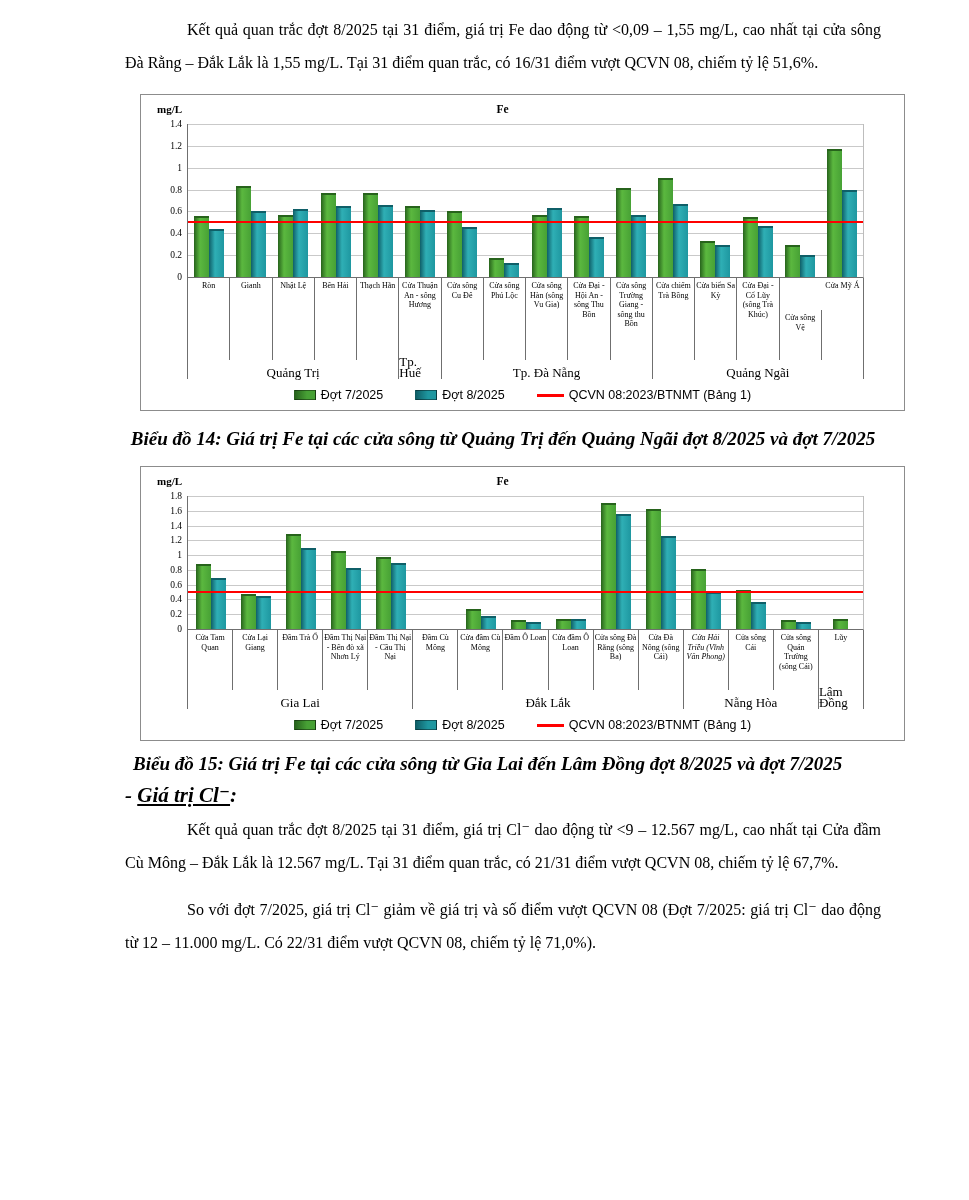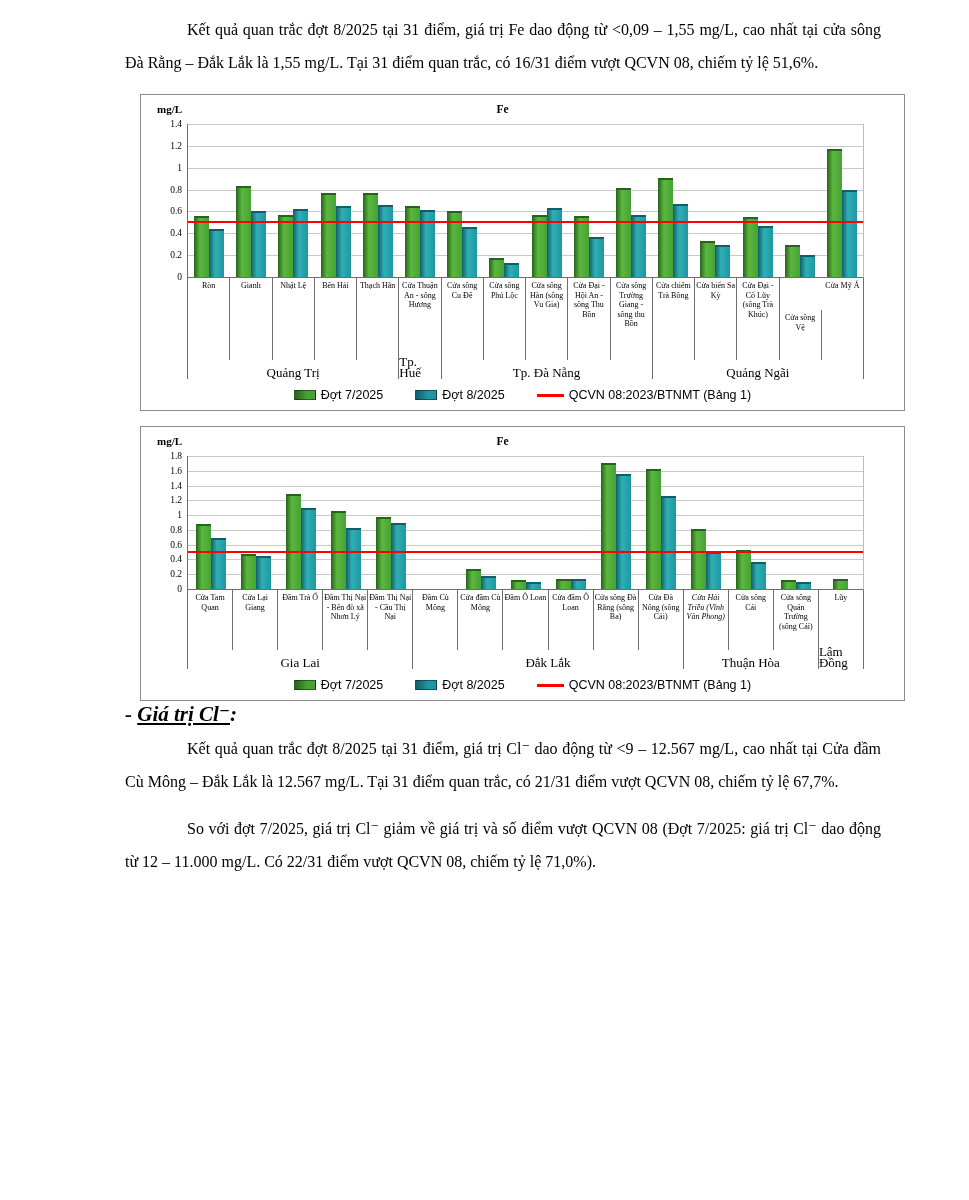--- a/index.html
+++ b/index.html
@@ -43,21 +43,21 @@
     display:flex;justify-content:center;align-items:center;gap:32px;margin-top:9px;
     font-family:"Liberation Sans","DejaVu Sans",sans-serif;font-size:12.5px;
   }
   .litem{display:inline-flex;align-items:center;}
   .sw{display:inline-block;width:20px;height:8px;margin-right:5px;border:1px solid rgba(0,0,0,.4);}
   .swline{display:inline-block;width:27px;height:3px;margin-right:5px;}
 
   .caption{font-size:19px;font-weight:bold;font-style:italic;line-height:24px;margin-top:16px;}
   .caption.center{text-align:center;}
   .caption.left{margin-left:8px;margin-top:11px;}
-  .head.cl{margin-top:0;}
+  .head.cl{margin-top:6px;}
 </style>
 </head>
 <body>
 
 <div class="doc">
 
 
   <p class="body">Kết quả quan trắc đợt 8/2025 tại 31 điểm, giá trị Fe dao động từ &lt;0,09 – 1,55 mg/L, cao nhất tại cửa sông Đà Rằng – Đắk Lắk là 1,55 mg/L. Tại 31 điểm quan trắc, có 16/31 điểm vượt QCVN 08, chiếm tỷ lệ 51,6%.</p>
 
   <div class="chartbox" id="chart1">
@@ -184,20 +184,21 @@
           <span class="sw" style="background: linear-gradient(90deg, rgb(15, 95, 104), rgb(30, 151, 160) 60%);"></span>
           <span>Đợt 8/2025</span>
         </span>
         <span class="litem">
           <span class="swline" style="background: rgb(255, 0, 0);"></span>
           <span>QCVN 08:2023/BTNMT (Bảng 1)</span>
         </span>
       </div>
     </div>
 
+  <div class="caption center">Biểu đồ 14: Giá trị Fe tại các cửa sông từ Quảng Trị đến Quảng Ngãi đợt 8/2025 và đợt 7/2025</div>
 
   <div class="chartbox" id="chart2">
       <div class="c-header">
         <span class="c-ylab">mg/L</span>
         <span class="c-title">Fe</span>
       </div>
       <div class="c-plotwrap">
         <div class="c-plot" style="height: 133px;">
           <div class="ytick" style="top: 128px;">0</div>
           <div class="grid" style="top: 118.222px;"></div>
@@ -292,38 +293,39 @@
         <div class="xcell" style="min-height: 60px;">Cửa sông Đà Rằng (sông Ba)</div>
         <div class="xcell" style="min-height: 60px;">Cửa Đà Nông (sông Cái)</div>
         <div class="xcell" style="min-height: 60px; font-style: italic;">Cửa Hải Triều (Vĩnh Văn Phong)</div>
         <div class="xcell" style="min-height: 60px;">Cửa sông Cái</div>
         <div class="xcell" style="min-height: 60px;">Cửa sông Quán Trường (sông Cái)</div>
         <div class="xcell" style="min-height: 60px;">Lũy</div>
       </div>
       <div class="grow" style="height: 19px;">
         <div class="gcell" style="width: 33.3333%;">Gia Lai</div>
         <div class="gcell" style="width: 40%;">Đắk Lắk</div>
-        <div class="gcell" style="width: 20%;">Thuận Hòa</div>
+        <div class="gcell" style="width: 20%;">Nẵng Hòa</div>
         <div class="gcell" style="width: 6.66667%;">Lâm Đồng</div>
       </div>
       <div class="c-legend">
         <span class="litem">
           <span class="sw" style="background: linear-gradient(90deg, rgb(39, 99, 28), rgb(71, 161, 53) 60%);"></span>
           <span>Đợt 7/2025</span>
         </span>
         <span class="litem">
           <span class="sw" style="background: linear-gradient(90deg, rgb(15, 95, 104), rgb(30, 151, 160) 60%);"></span>
           <span>Đợt 8/2025</span>
         </span>
         <span class="litem">
           <span class="swline" style="background: rgb(255, 0, 0);"></span>
           <span>QCVN 08:2023/BTNMT (Bảng 1)</span>
         </span>
       </div>
     </div>
 
+  <div class="caption left">Biểu đồ 15: Giá trị Fe tại các cửa sông từ Gia Lai đến Lâm Đồng đợt 8/2025 và đợt 7/2025</div>
 
   <div class="head cl"><span>- </span><span class="u">Giá trị Cl⁻</span><span>:</span></div>
 
   <p class="body">Kết quả quan trắc đợt 8/2025 tại 31 điểm, giá trị Cl⁻ dao động từ &lt;9 – 12.567 mg/L, cao nhất tại Cửa đầm Cù Mông – Đắk Lắk là 12.567 mg/L. Tại 31 điểm quan trắc, có 21/31 điểm vượt QCVN 08, chiếm tỷ lệ 67,7%.</p>
   <p class="body gap">So với đợt 7/2025, giá trị Cl⁻ giảm về giá trị và số điểm vượt QCVN 08 (Đợt 7/2025: giá trị Cl⁻ dao động từ 12 – 11.000 mg/L. Có 22/31 điểm vượt QCVN 08, chiếm tỷ lệ 71,0%).</p>
 
 </div>
 
 </body></html>

